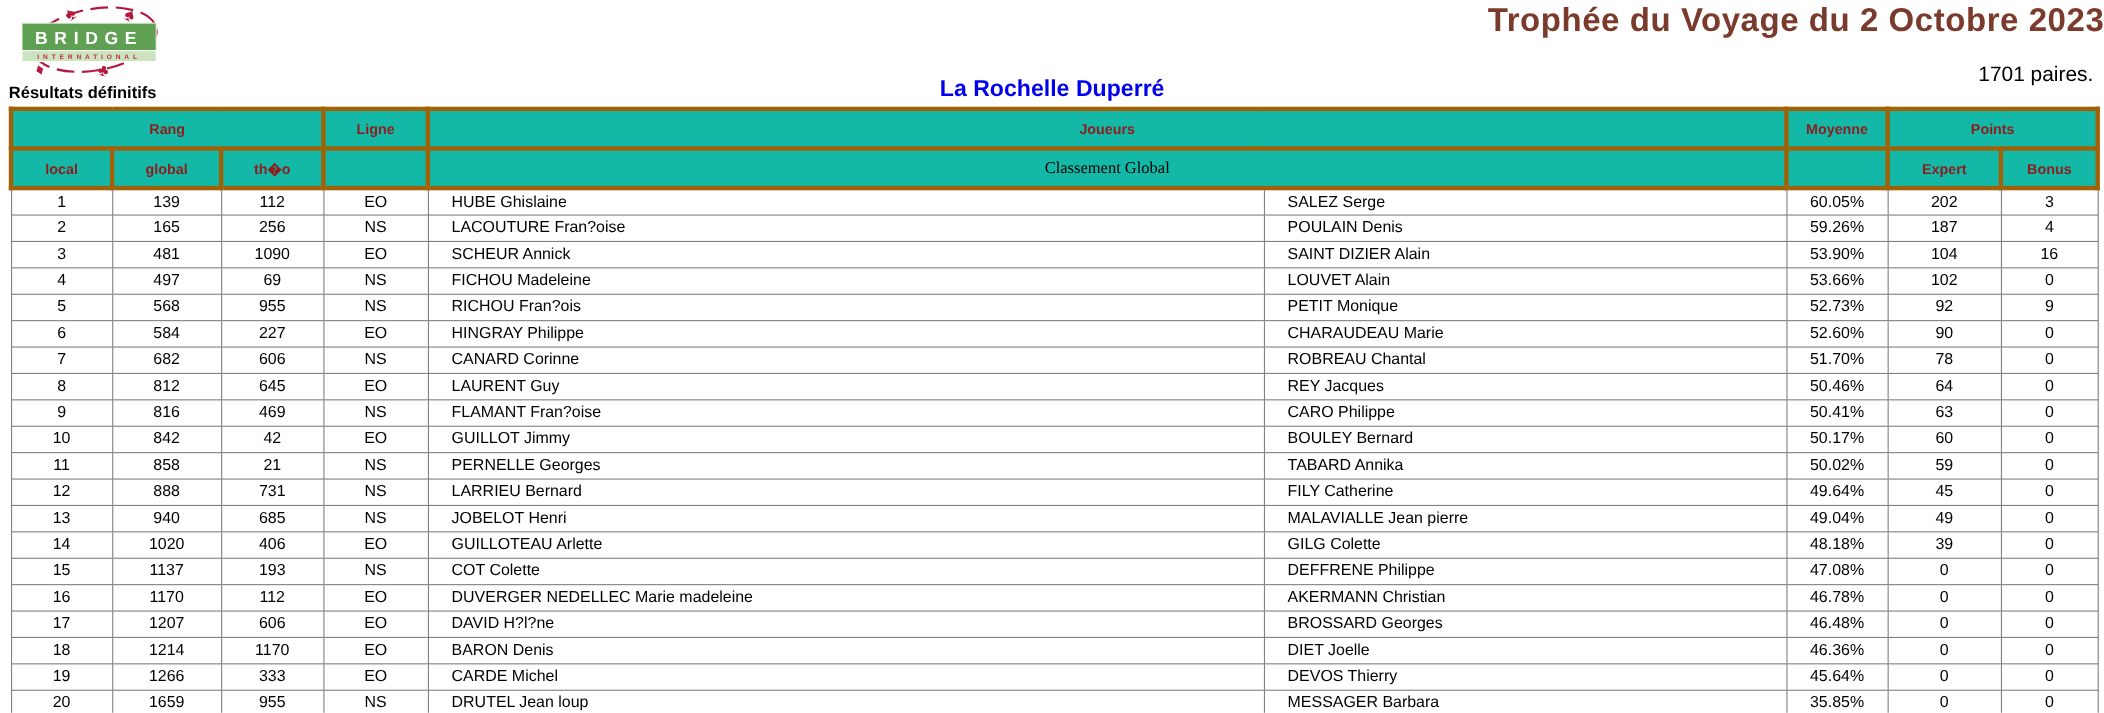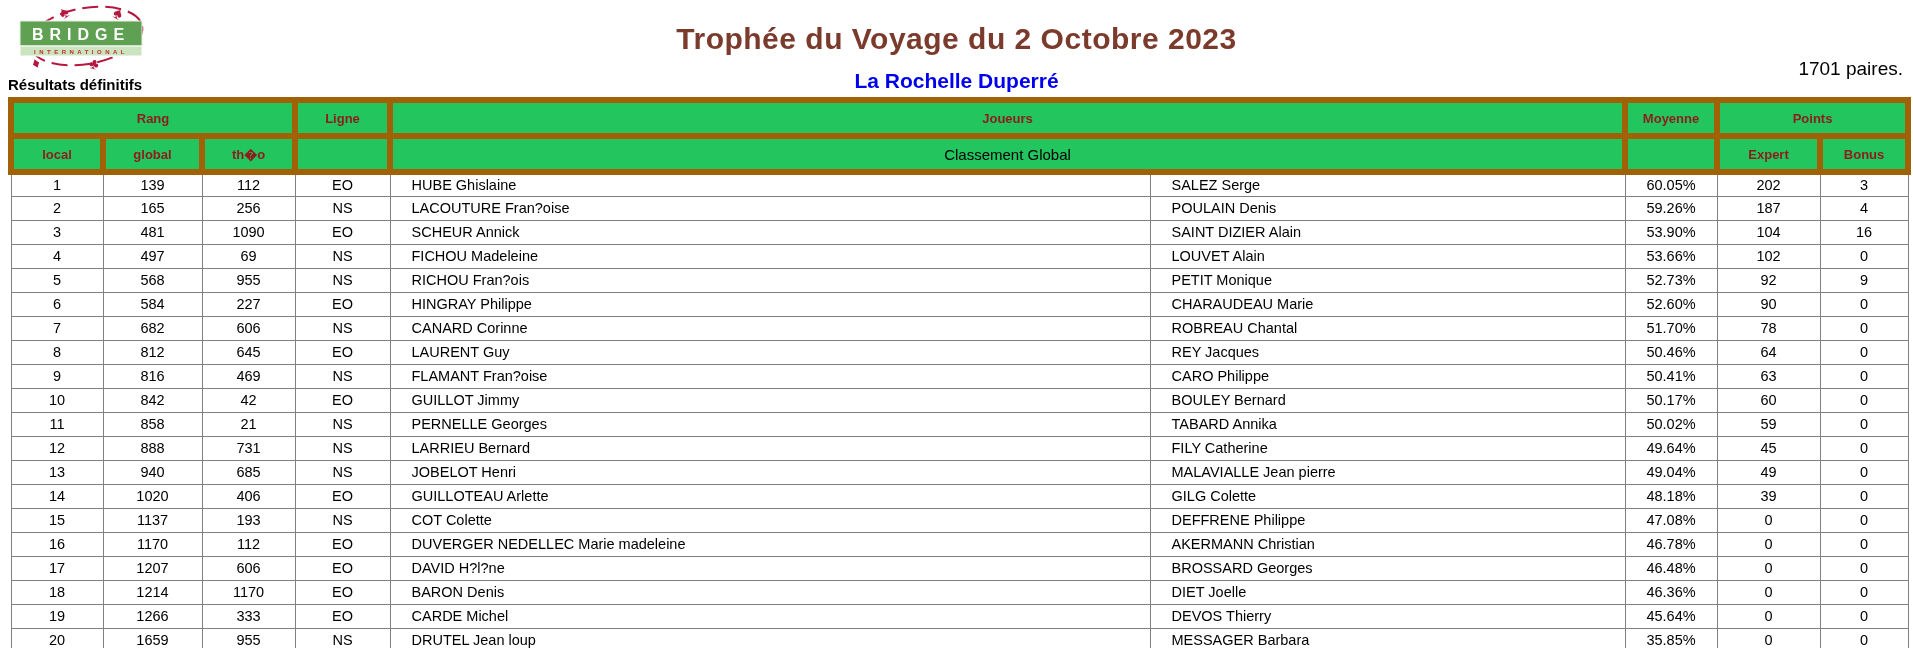--- a/index.html
+++ b/index.html
@@ -8,22 +8,22 @@
     background: #ffffff;
     font-family: "Liberation Sans", sans-serif;
     overflow: hidden;
   }
   .top { position: relative; height: 97px; }
   .logo {
     position: absolute; left: 12px; top: 2px;
     width: 152px; height: 70px;
   }
   .page-title {
-    text-align: center;
-    padding-top: 22px;
+    text-align: right;
+    padding-top: 2px;
     font-size: 30px;
     font-weight: bold;
     color: #7b3b2c;
     letter-spacing: 0.5px;
   }
   .subrow { position: absolute; left: 0; right: 0; bottom: 4px; height: 24px; }
   .results-label {
     position: absolute; left: 8px; bottom: 0;
     font-size: 15px; font-weight: bold; color: #000;
   }
@@ -36,32 +36,33 @@
     position: absolute; right: 10px; bottom: 13px;
     font-size: 19px; font-weight: normal; color: #000;
   }
   table.results {
     margin-left: 8px;
     border-collapse: collapse;
     table-layout: fixed;
     width: 1897px;
   }
   thead th {
-    border: 6px solid #a16207;
+    border: 4px solid #a16207;
     color: #8f1c1c;
     font-size: 13px;
     font-weight: bold;
     height: 36px;
     text-align: center;
-    background: #22c55e;
+    background: #14b8a6;
   }
   thead .classement {
     color: #000;
     font-weight: normal;
     font-size: 15px;
+    font-family: Liberation Serif, serif;
   }
   tbody td {
     border: 1px solid #808080;
     font-size: 14.5px;
     color: #000;
     height: 24px;
     text-align: center;
     white-space: nowrap;
     overflow: hidden;
   }

